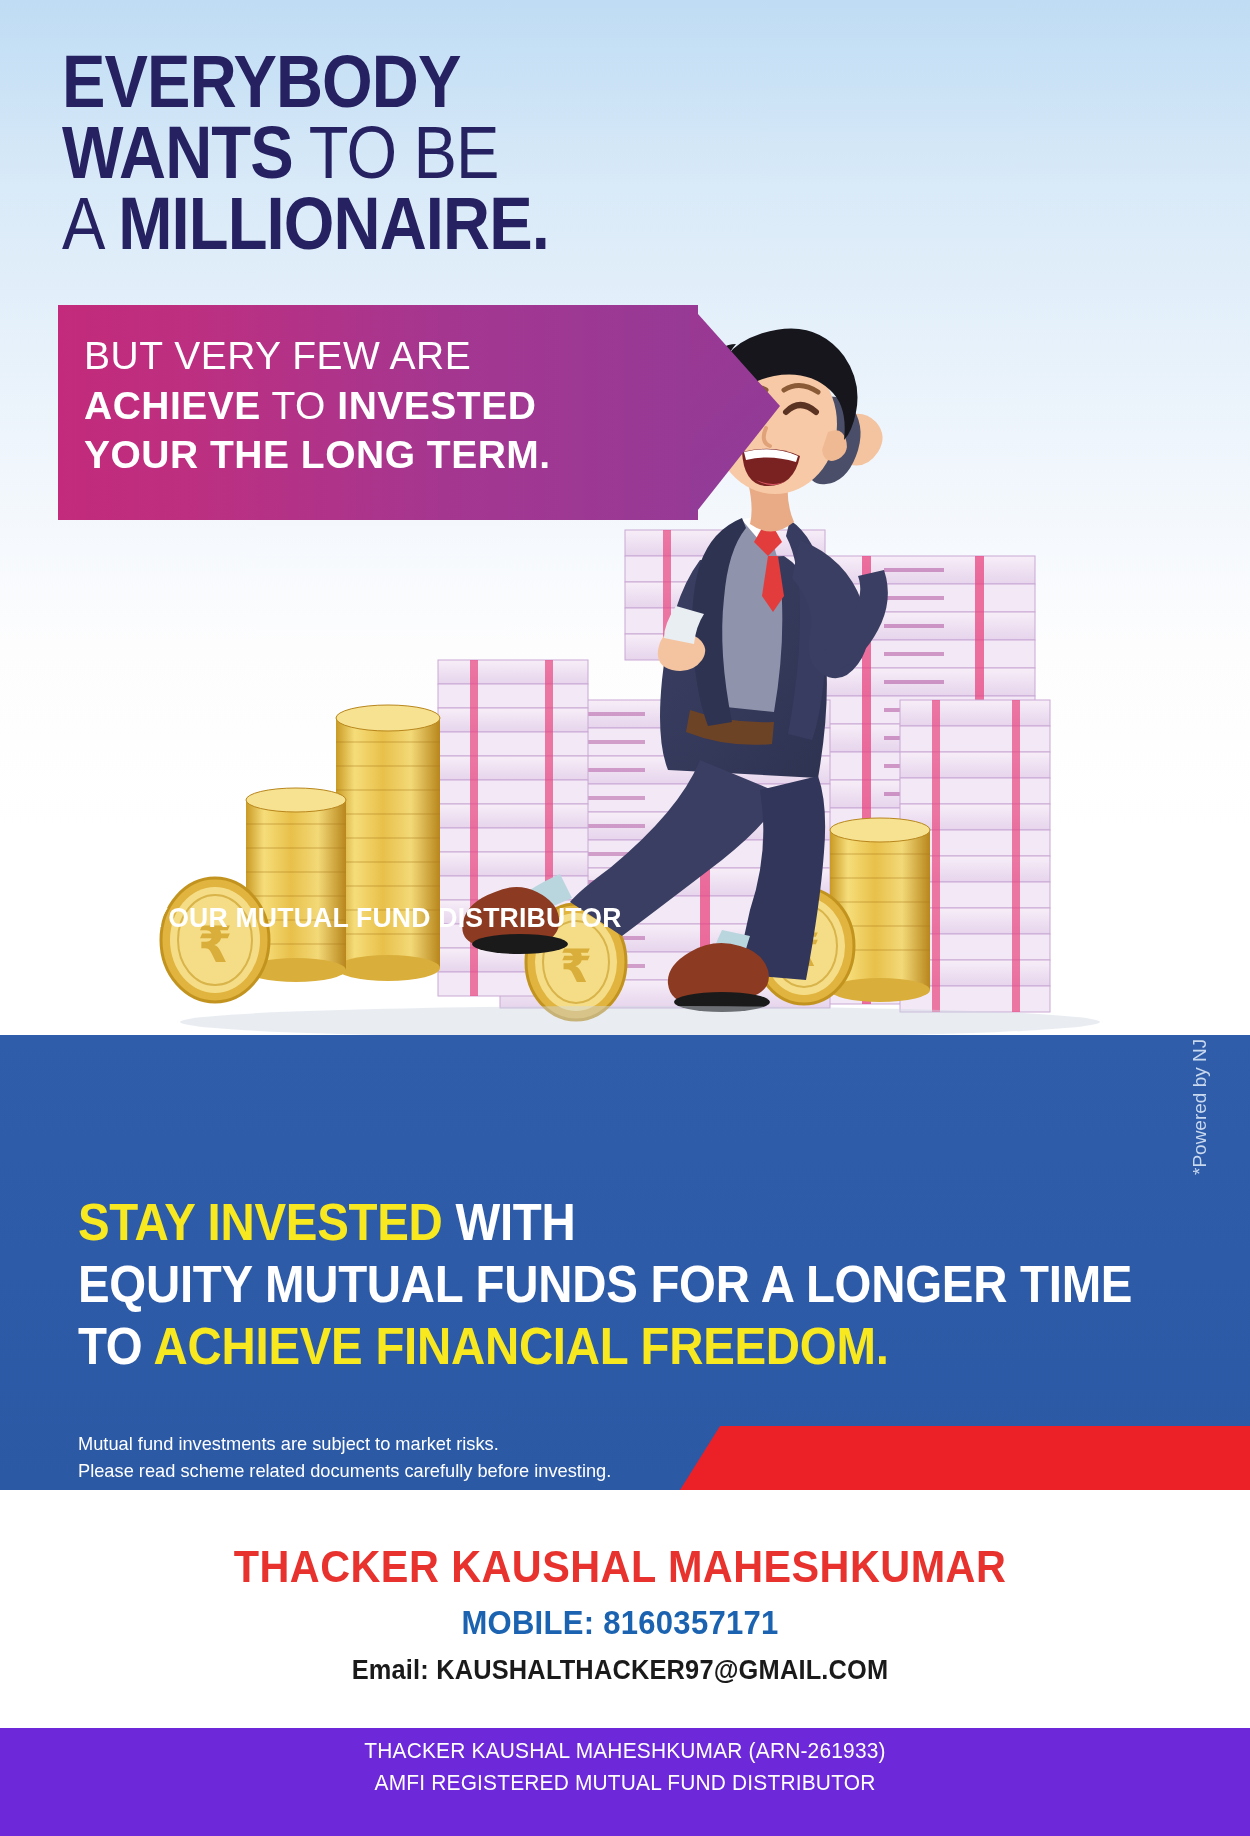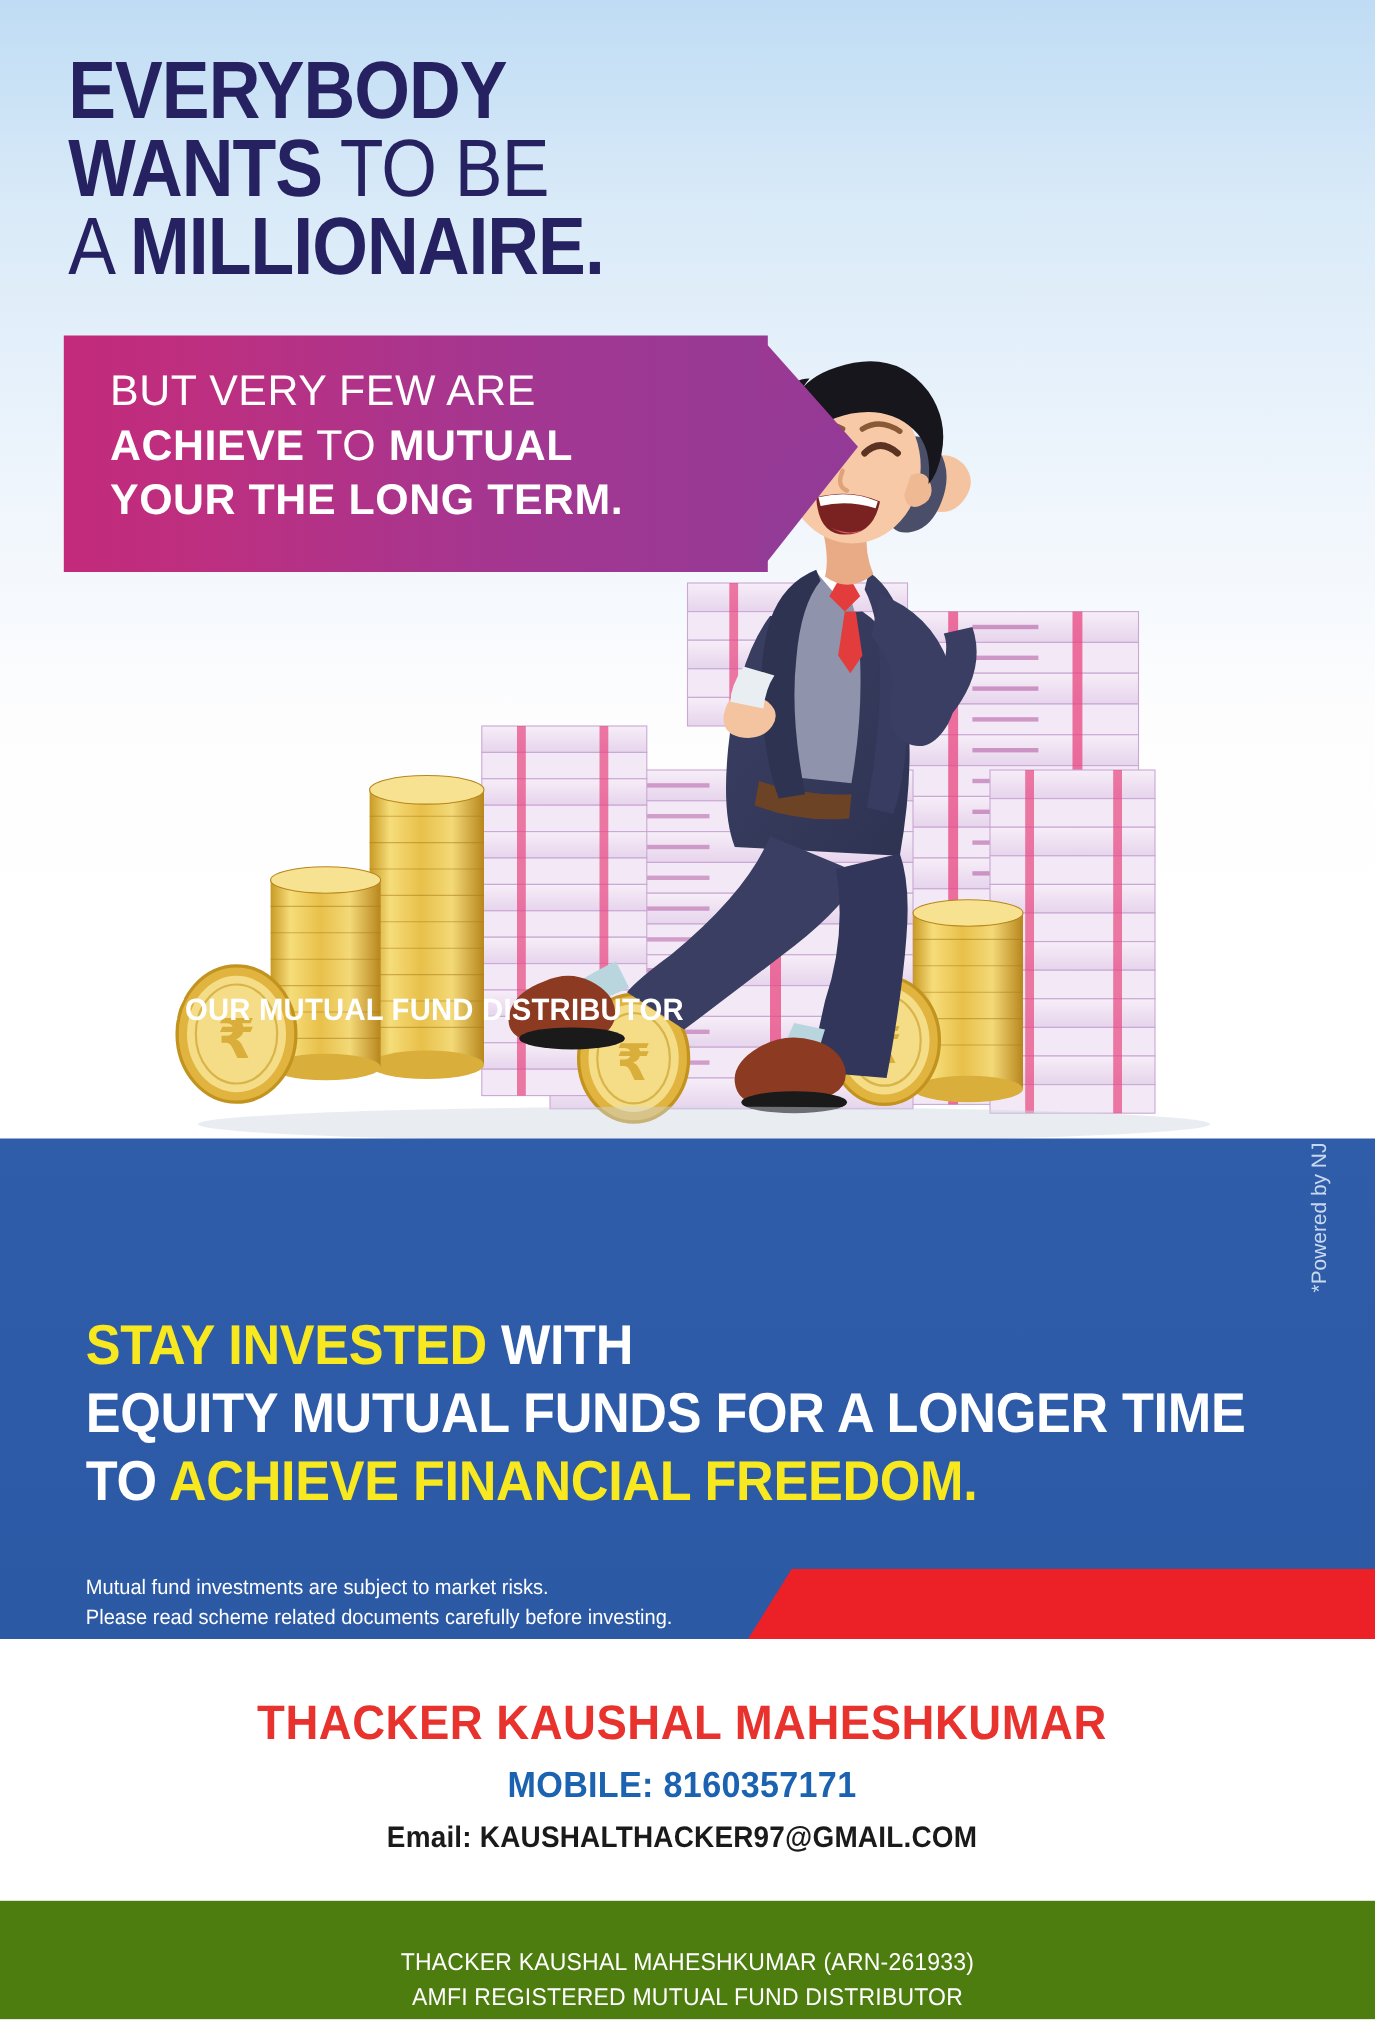--- a/index.html
+++ b/index.html
@@ -75,21 +75,21 @@
     position: absolute;
     left: 26px;
     top: 26px;
     width: 600px;
     color: #ffffff;
     font-size: 39px;
     line-height: 1.27;
     letter-spacing: 0.5px;
     font-family: "Liberation Sans", sans-serif;
   }
-  .arrow-text .ln { display: block; white-space: nowrap; margin-left: 16px; }
+  .arrow-text .ln { display: block; white-space: nowrap; }
   .arrow-text b { font-weight: bold; }
 
   
   .illus {
     position: absolute;
     left: 0; top: 0;
     width: 1250px;
     height: 1100px;
     pointer-events: none;
   }
@@ -212,27 +212,27 @@
     transform: scaleX(0.94);
   }
 
   
   .footer {
     position: absolute;
     left: 0;
     top: 1728px;
     width: 1250px;
     height: 108px;
-    background: #4d7c0f;
+    background: #6d28d9;
     text-align: center;
     color: #ffffff;
     font-family: "Liberation Sans Narrow", "Liberation Sans", sans-serif;
     font-size: 22px;
     line-height: 1.45;
-    padding-top: 40px;
+    padding-top: 7px;
     box-sizing: border-box;
     letter-spacing: 0.2px;
   }
   .footer div { transform: scaleX(0.95); }
 </style>
 </head>
 <body>
 
 <div class="poster">
 
@@ -515,21 +515,21 @@
     </g>
 
     <ellipse cx="640" cy="1022" rx="460" ry="16" fill="#cfd7e2" opacity="0.45"></ellipse>
   </svg>
 
   <div class="arrow-banner">
     <div class="arrow-bar"></div>
     <div class="arrow-head"></div>
     <div class="arrow-text">
       <span class="ln">BUT VERY FEW ARE</span>
-      <span class="ln"><b>ACHIEVE</b><span> TO </span><b>MUTUAL</b></span>
+      <span class="ln"><b>ACHIEVE</b><span> TO </span><b>INVESTED</b></span>
       <span class="ln"><b>YOUR THE LONG TERM.</b></span>
     </div>
   </div>
 
   <div class="blue-band"></div>
 
   <div class="stay-block">
     <span class="ln"><span class="hl">STAY INVESTED</span><span class="lt"> WITH</span></span>
     <span class="ln lt">EQUITY MUTUAL FUNDS FOR A LONGER TIME</span>
     <span class="ln"><span class="lt">TO </span><span class="hl">ACHIEVE FINANCIAL FREEDOM.</span></span>

